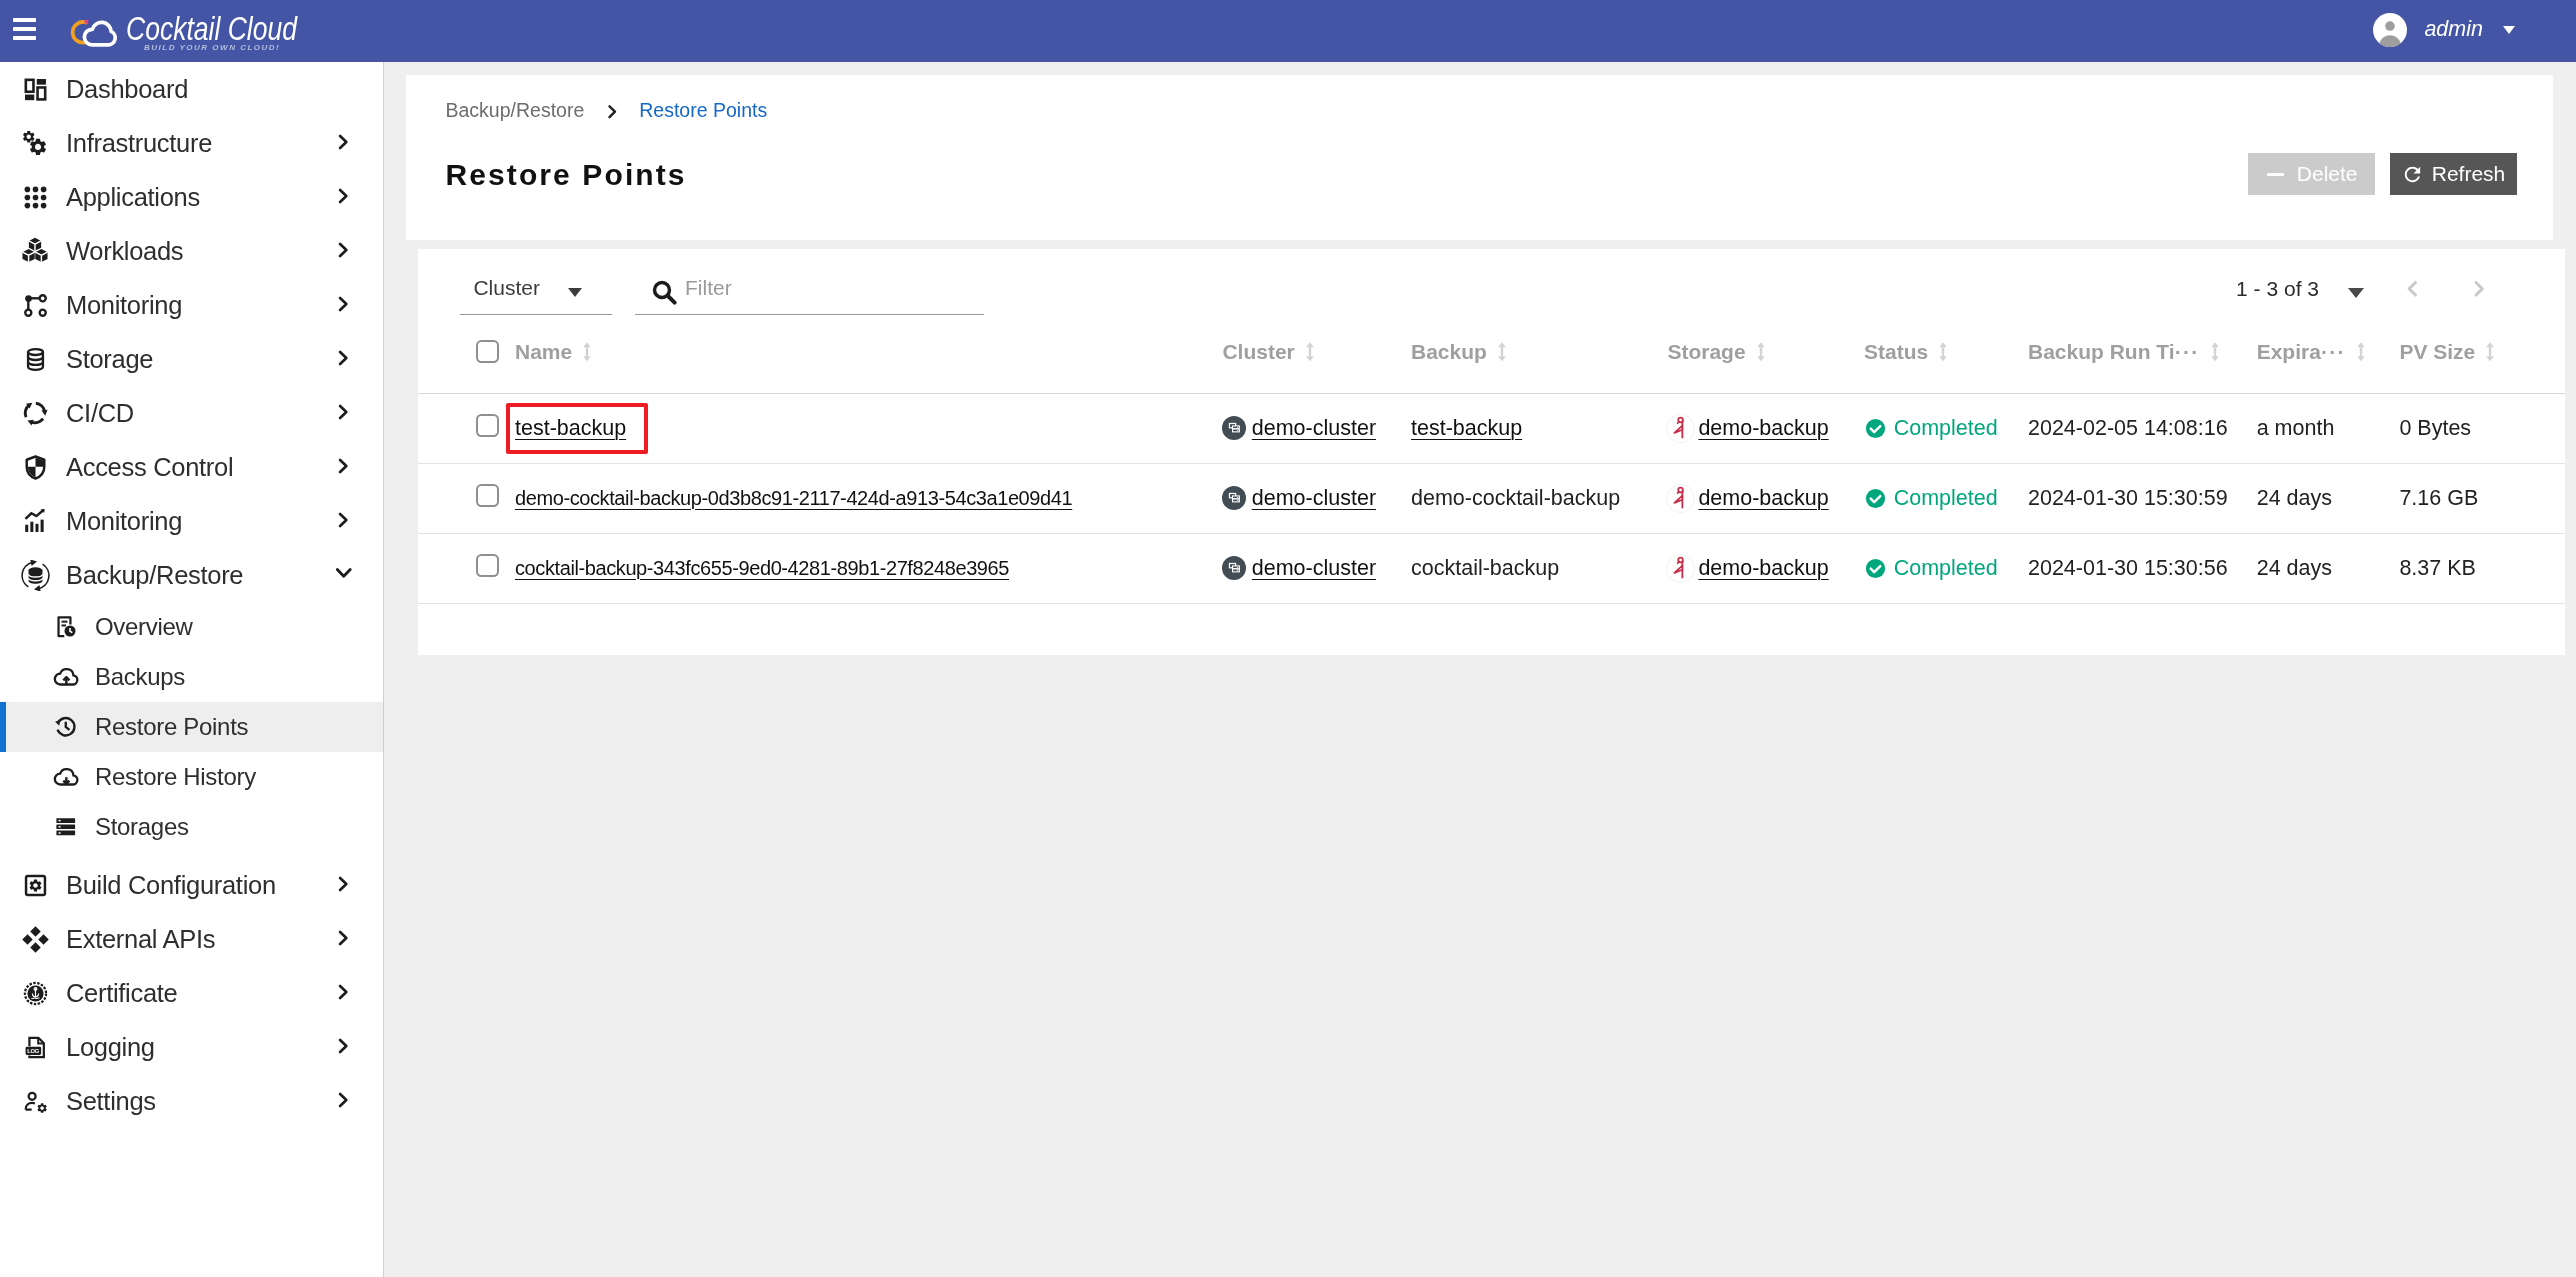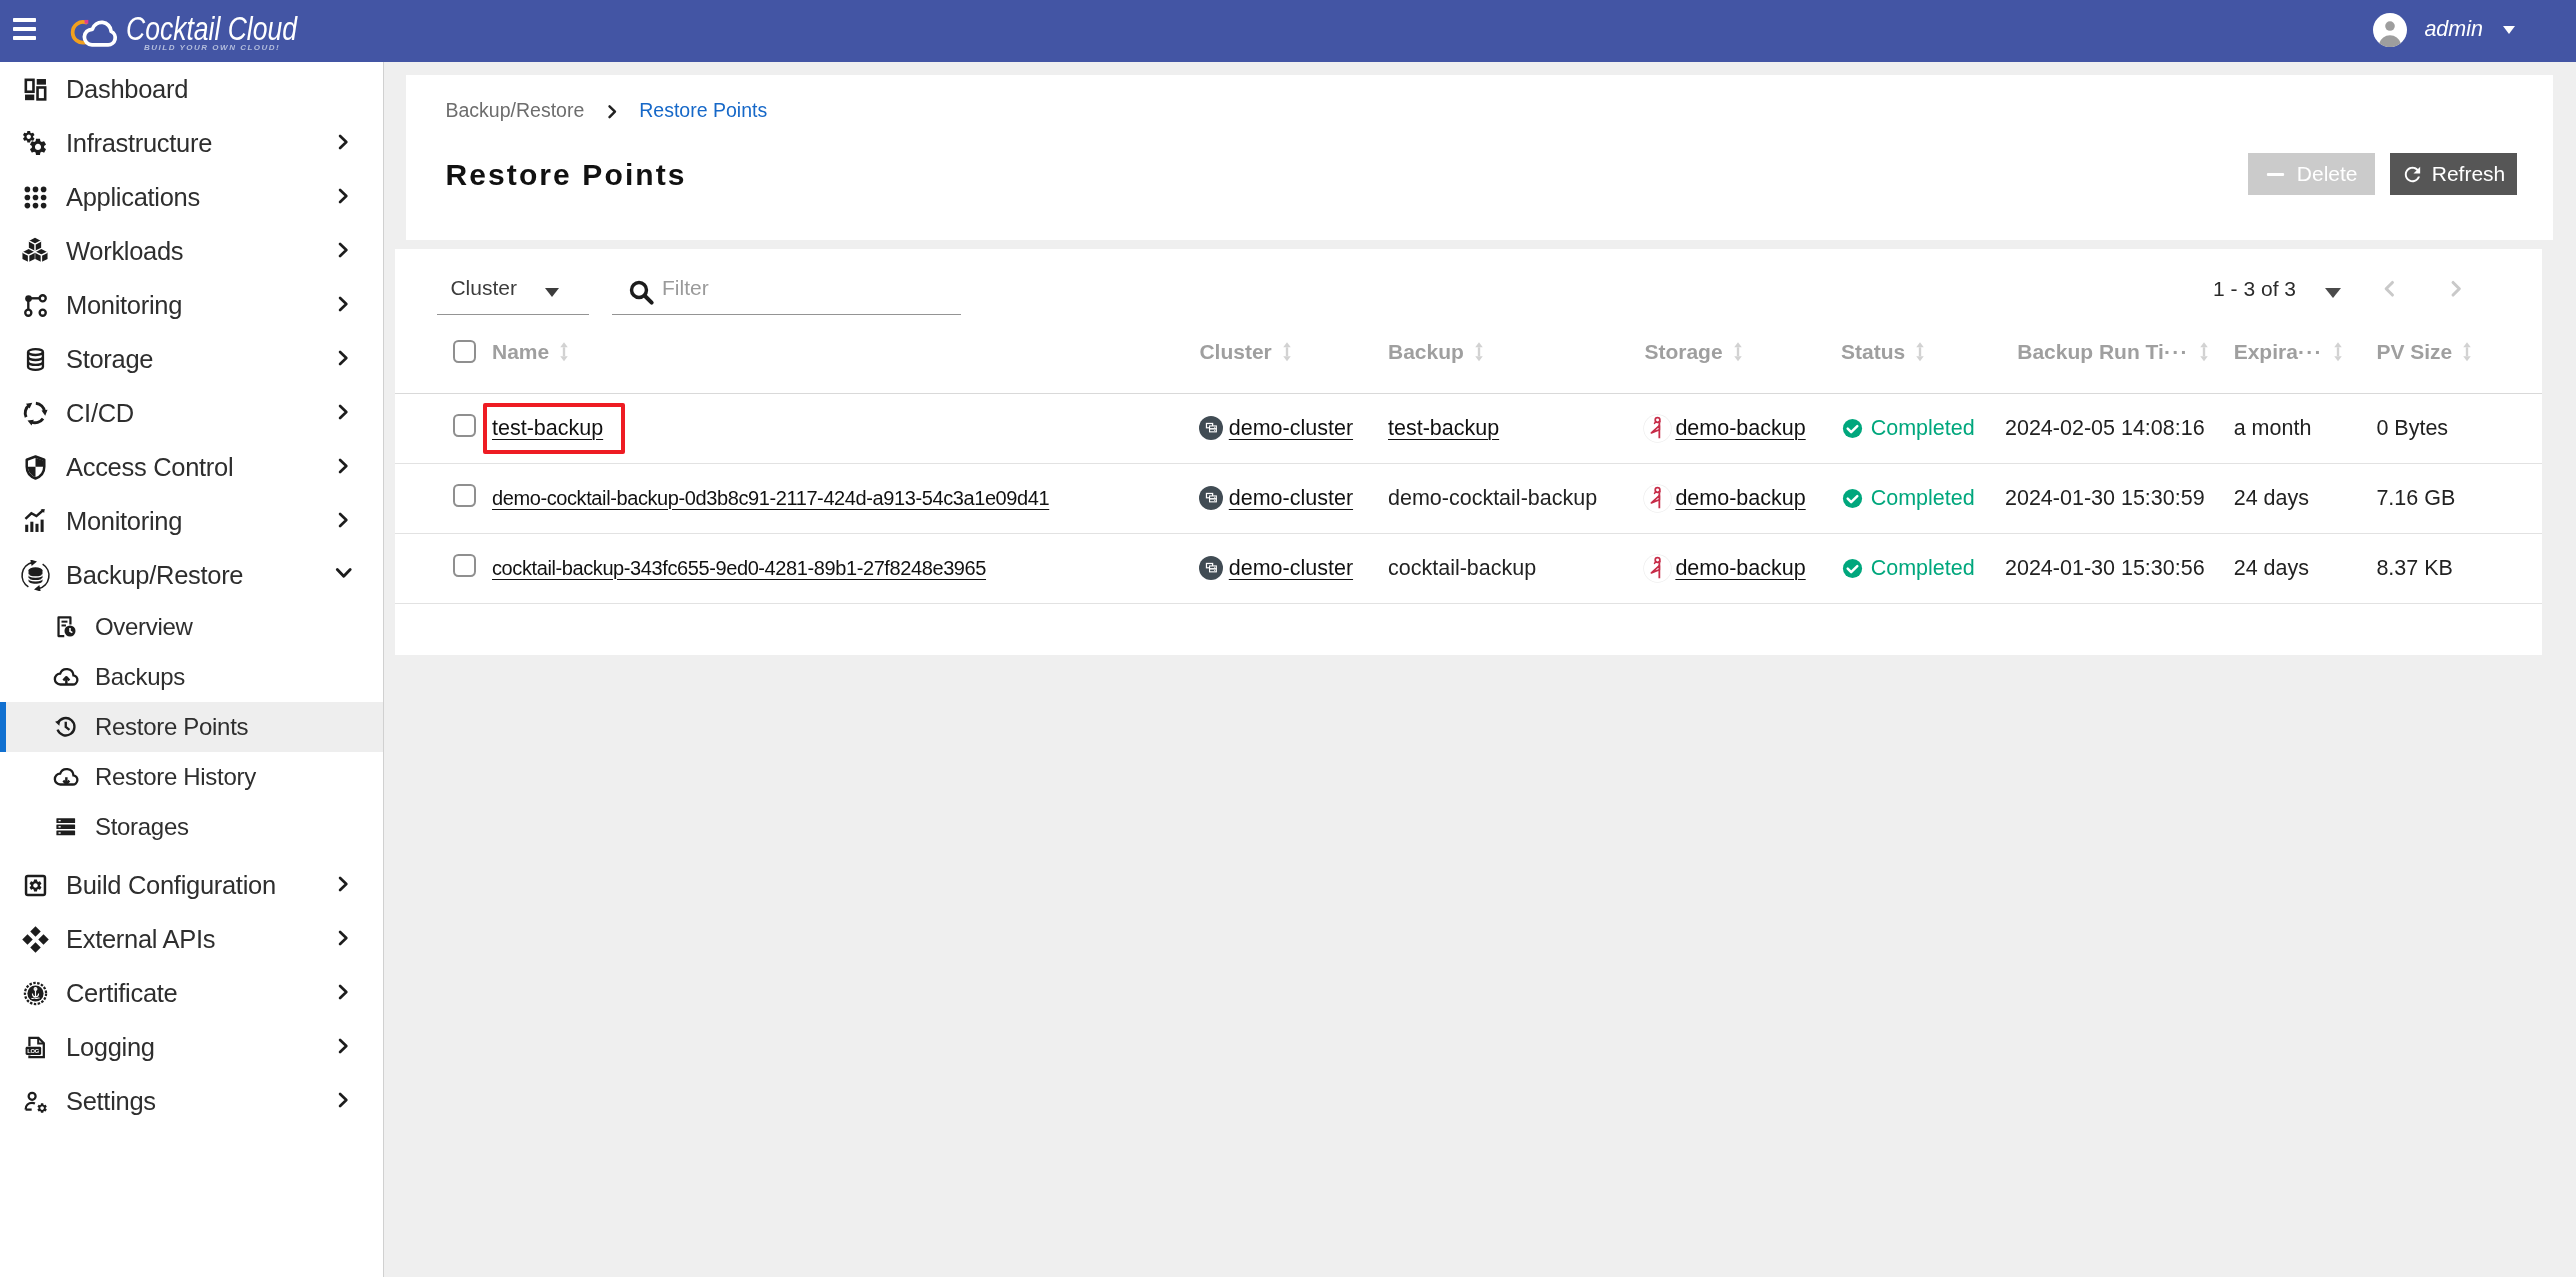--- a/index.html
+++ b/index.html
@@ -25,21 +25,21 @@
 .sub.sel:before { content:""; position:absolute; left:0; top:0; width:6px; height:100%; background:#1170d0; }
 .submenu { margin-bottom:6.7px; }
 .main { position:absolute; left:384px; top:62px; width:2192px; height:1216px; background:#efefef; }
 .panel1 { position:absolute; left:21.5px; top:13.4px; width:2147px; height:165px; background:#fff; }
 .bc { position:absolute; left:40px; top:24px; font-size:19.5px; color:#6d6d6d; }
 .bc .cur { color:#1668c8; }
 .h1 { position:absolute; left:40px; top:83px; font-size:30px; font-weight:700; color:#111; letter-spacing:2.1px; }
 .btn { position:absolute; top:78px; height:42px; width:127px; color:#fff; font-size:21px; display:flex; align-items:center; justify-content:center; }
 .btn.delete { right:178px; background:#cbcbcb; }
 .btn.refresh { right:36px; background:#565656; }
-.panel2 { position:absolute; left:11px; top:187px; width:2147px; height:406px; background:#fff; }
+.panel2 { position:absolute; left:34px; top:187px; width:2147px; height:406px; background:#fff; }
 .mi .ic svg, .sub .ic svg { display:block; }
 .filterrow { position:absolute; left:0; top:0; width:100%; height:66px; }
 .fsel { position:absolute; left:42px; top:20px; width:152px; border-bottom:1.3px solid #949494; height:46px; }
 .fsel .t { position:absolute; left:13.4px; top:6.7px; font-size:21px; color:#3c3c3c; }
 .fsel .c { position:absolute; right:30px; top:19px; width:0; height:0; border-left:7.4px solid transparent; border-right:7.4px solid transparent; border-top:9.4px solid #3c3c3c; }
 .finput { position:absolute; left:217px; top:20px; width:349px; border-bottom:1.3px solid #949494; height:46px; }
 .finput .ph { position:absolute; left:50px; top:6.7px; font-size:21px; color:#9a9a9a; }
 .finput svg { position:absolute; left:13.4px; top:6.7px; }
 .pager { position:absolute; right:0; top:20px; height:40px; }
 .pgtext { position:absolute; right:246px; top:8px; font-size:21px; color:#2b2b2b; white-space:nowrap; }
@@ -452,21 +452,21 @@
         <th style="padding-left:11.4px;">Storage<span class="sort"><svg width="14" height="21.5" viewBox="0 0 20 30">
                   <path d="M10 1.5 L15.4 8.6 H4.6 Z" fill="#d2d2d2"></path>
                   <rect x="8.3" y="8.6" width="3.4" height="12.8" fill="#d2d2d2"></rect>
                   <path d="M10 28.5 L4.6 21.4 H15.4 Z" fill="#d2d2d2"></path>
                 </svg></span></th>
         <th style="padding-left:10px;">Status<span class="sort"><svg width="14" height="21.5" viewBox="0 0 20 30">
                   <path d="M10 1.5 L15.4 8.6 H4.6 Z" fill="#d2d2d2"></path>
                   <rect x="8.3" y="8.6" width="3.4" height="12.8" fill="#d2d2d2"></rect>
                   <path d="M10 28.5 L4.6 21.4 H15.4 Z" fill="#d2d2d2"></path>
                 </svg></span></th>
-        <th style="padding-left:10px;text-align:center;">Backup Run Ti<span style="letter-spacing:1.3px;">···</span><span class="sort"><svg width="14" height="21.5" viewBox="0 0 20 30">
+        <th style="padding-left:10px;">Backup Run Ti<span style="letter-spacing:1.3px;">···</span><span class="sort"><svg width="14" height="21.5" viewBox="0 0 20 30">
                   <path d="M10 1.5 L15.4 8.6 H4.6 Z" fill="#d2d2d2"></path>
                   <rect x="8.3" y="8.6" width="3.4" height="12.8" fill="#d2d2d2"></rect>
                   <path d="M10 28.5 L4.6 21.4 H15.4 Z" fill="#d2d2d2"></path>
                 </svg></span></th>
         <th style="padding-left:10.7px;">Expira<span style="letter-spacing:1.3px;">···</span><span class="sort"><svg width="14" height="21.5" viewBox="0 0 20 30">
                   <path d="M10 1.5 L15.4 8.6 H4.6 Z" fill="#d2d2d2"></path>
                   <rect x="8.3" y="8.6" width="3.4" height="12.8" fill="#d2d2d2"></rect>
                   <path d="M10 28.5 L4.6 21.4 H15.4 Z" fill="#d2d2d2"></path>
                 </svg></span></th>
         <th style="padding-left:9.4px;">PV Size<span class="sort"><svg width="14" height="21.5" viewBox="0 0 20 30">

